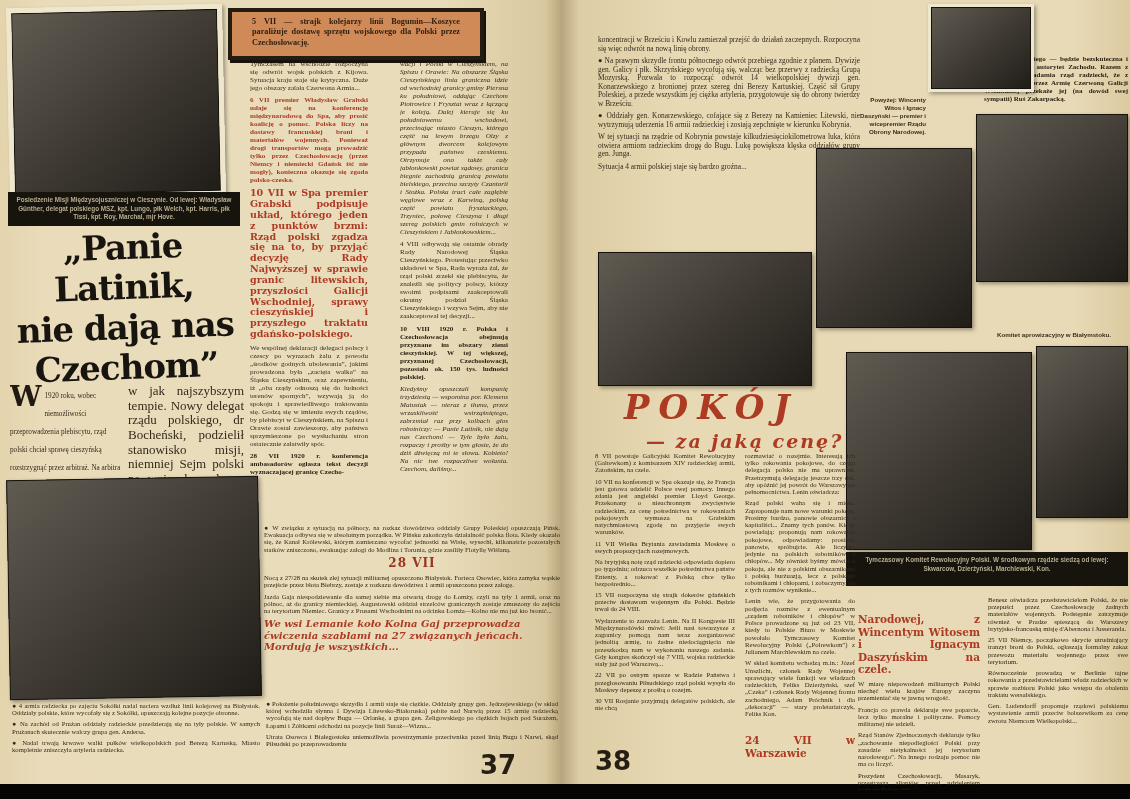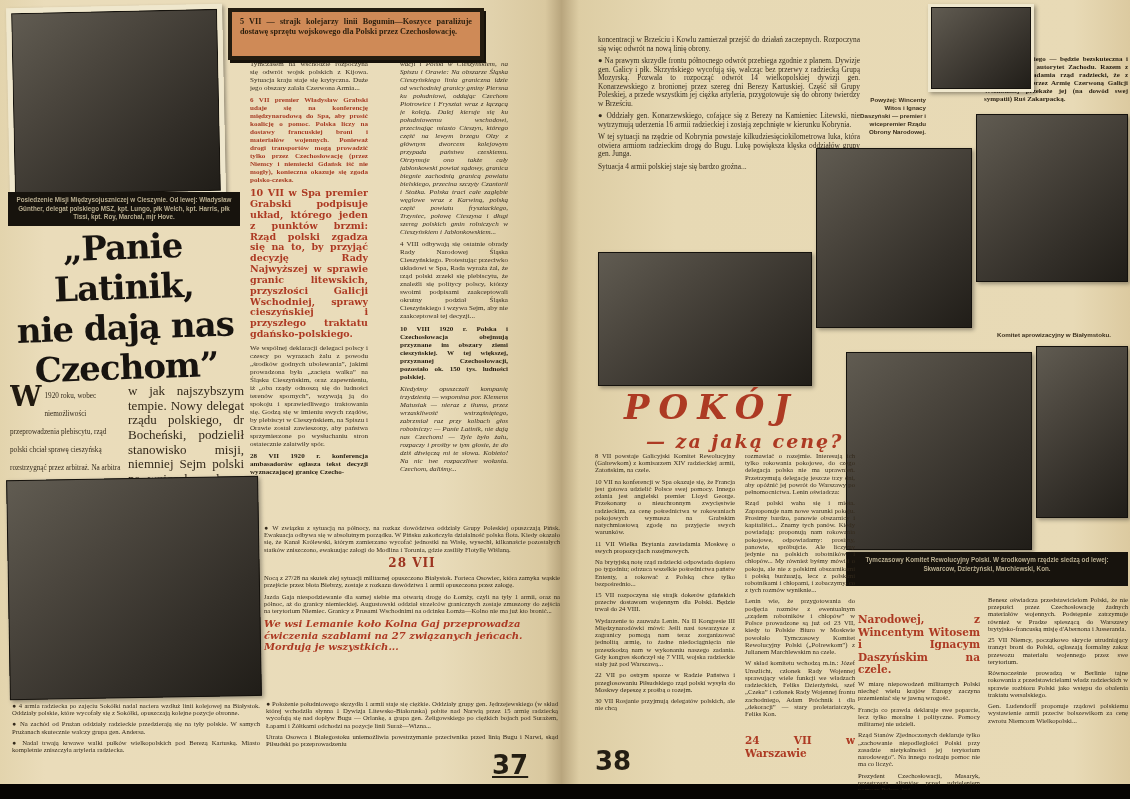--- a/index.html
+++ b/index.html
@@ -19,21 +19,21 @@
   .r{color:#a63c24;font-weight:bold;}
   .lead{font:bold 9.5px/1.14 "DejaVu Serif",serif;color:#ad3a23;text-align:justify;margin:2px 0 4px 0;}
   .bigred{font:bold 10.5px/1.2 "DejaVu Serif",serif;color:#ad3a23;text-align:justify;margin:17px 0 4px 0;}
   .redital{font:bold italic 10px/1.15 "DejaVu Serif",serif;color:#ad3a23;text-align:left;margin:4px 0 3px 0;}
   .h28{font:bold 12px/1.1 "DejaVu Serif",serif;color:#9c3420;text-align:center;margin:4px 0 4px 0;letter-spacing:1px;}
   .col{position:absolute;overflow:hidden;}
   .caption{font:bold 6.2px/1.3 "Liberation Sans",sans-serif;color:#3a2e1c;}
   .capstrip{position:absolute;background:#17130d;color:#b9ae90;font:bold 6.3px/1.35 "Liberation Sans",sans-serif;
             text-align:center;padding:4px 8px;box-sizing:border-box;}
   .alert{position:absolute;background:#cf8a57;border:4px solid #241c10;box-sizing:border-box;
-         padding:5px 8px;font:bold 8.2px/1.25 "Liberation Serif",serif;color:#2c1f0e;text-align:justify;
+         padding:5px 20px;font:bold 8.2px/1.25 "Liberation Serif",serif;color:#2c1f0e;text-align:justify;
          box-shadow:2px 3px 0 #17120a;}
   .headline{position:absolute;text-align:center;transform:rotate(-2deg);transform-origin:40% 40%;}
   .headline div{font:bold 34px/1.18 "DejaVu Serif",serif;color:#181410;letter-spacing:-1px;}
   .pokoj1{font:bold italic 34px/1 "DejaVu Serif",serif;color:#ad3a23;letter-spacing:9px;}
   .pokoj2{font:bold italic 19px/1.2 "DejaVu Serif",serif;color:#ad3a23;letter-spacing:2px;margin:6px 0 0 22px;}
   .dropW{float:left;font:bold 28px/0.82 "DejaVu Serif",serif;color:#211a10;margin:2px 3px 0 0;}
   .pagenum{position:absolute;font:bold 26px/1 "DejaVu Sans",sans-serif;color:#241e13;}
   .smallt{font:7.4px/1.15 "Liberation Serif",serif;color:#342a1c;text-align:justify;margin:0 0 4px 0;}
   .tiny{font:6.7px/1.08 "Liberation Serif",serif;}
 </style>
@@ -92,21 +92,21 @@
       <p class="t tiny">● 4 armia radziecka po zajęciu Sokółki nadal naciera wzdłuż linii kolejowej na Białystok. Oddziały polskie, które wycofały się z Sokółki, opuszczają kolejne pozycje obronne.</p>
       <p class="t tiny">● Na zachód od Prużan oddziały radzieckie przedzierają się na tyły polskie. W samych Prużanach skutecznie walczy grupa gen. Andersa.</p>
       <p class="t tiny">● Nadal trwają krwawe walki pułków wielkopolskich pod Berezą Kartuską. Miasto kompletnie zniszczyła artyleria radziecka.</p>
     </div>
 
     <div class="col" style="left:266px;top:700px;width:292px;height:78px;">
       <p class="t tiny">● Położenie południowego skrzydła 1 armii staje się ciężkie. Oddziały grupy gen. Jędrzejewskiego (w skład której wchodziła słynna 1 Dywizja Litewsko-Białoruska) pobite nad Narwią przez 15 armię radziecką wycofują się nad dopływ Bugu — Orlankę, a grupa gen. Żeligowskiego po ciężkich bojach pod Surażem, Łapami i Żółtkami odchodzi na pozycje linii Suraż—Wizna...</p>
       <p class="t tiny b">Utrata Osowca i Białegostoku uniemożliwia powstrzymanie przeciwnika przed linią Bugu i Narwi, skąd Piłsudski po przeprowadzeniu</p>
     </div>
 
-    <div class="pagenum" style="left:492px;top:752px;text-decoration:underline;">37</div>
+    <div class="pagenum" style="left:480px;top:752px;">37</div>
   </div>
 
   <div class="page page-right">
 
     <div class="col" style="left:36px;top:36px;width:262px;height:214px;">
       <p class="smallt b">koncentracji w Brześciu i Kowlu zamierzał przejść do działań zaczepnych. Rozpoczyna się więc odwrót na nową linię obrony.</p>
       <p class="smallt">● Na prawym skrzydle frontu północnego odwrót przebiega zgodnie z planem. Dywizje gen. Galicy i płk. Skrzyńskiego wycofują się, walcząc bez przerwy z radziecką Grupą Mozyrską. Pozwala to rozpocząć odwrót 14 wielkopolskiej dywizji gen. Konarzewskiego z bronionej przez szereg dni Berezy Kartuskiej. Część sił Grupy Poleskiej, a przede wszystkim jej ciężka artyleria, przygotowuje się do obrony twierdzy w Brześciu.</p>
       <p class="smallt">● Oddziały gen. Konarzewskiego, cofające się z Berezy na Kamieniec Litewski, nie wytrzymują uderzenia 16 armii radzieckiej i zostają zepchnięte w kierunku Kobrynia.</p>
       <p class="smallt b">W tej sytuacji na rzędzie od Kobrynia powstaje kilkudziesięciokilometrowa luka, która otwiera armiom radzieckim drogę do Bugu. Lukę powiększa klęska oddziałów grupy gen. Junga.</p>
       <p class="smallt b">Sytuacja 4 armii polskiej staje się bardzo groźna...</p>

